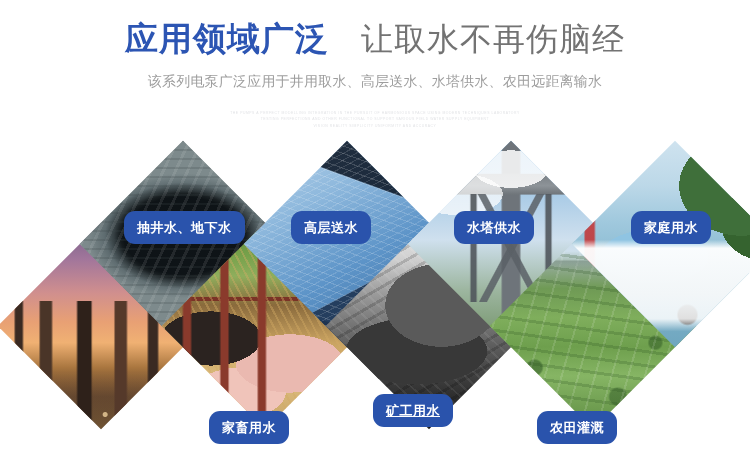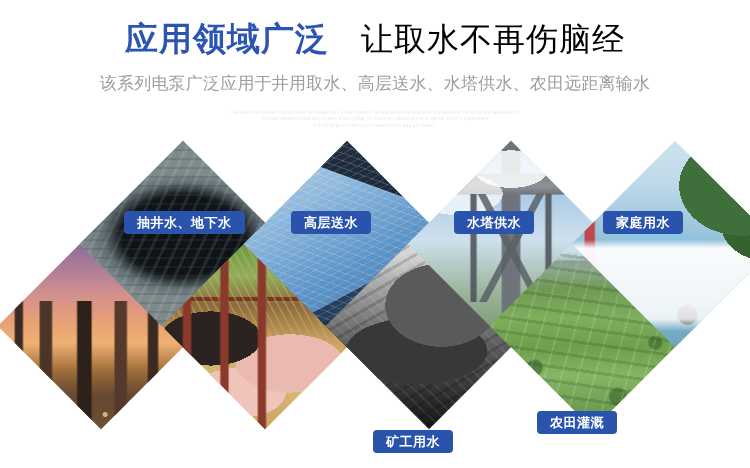--- a/index.html
+++ b/index.html
@@ -16,26 +16,26 @@
   .title-row {
     position: absolute; left: 0; top: 22px; width: 750px;
     display: flex; justify-content: center; align-items: baseline; gap: 32px;
     white-space: nowrap;
   }
   .title-main {
     font-size: 33px; font-weight: bold; color: #2c55b3;
     letter-spacing: 1px; line-height: 1;
   }
   .title-sub {
-    font-size: 32px; font-weight: 300; color: #000000;
+    font-size: 32px; font-weight: 300; color: #737373;
     letter-spacing: 1px; line-height: 1;
   }
   .desc {
     position: absolute; left: 0; top: 71px; width: 750px;
-    font-size: 17px; color: #9d9d9d; line-height: 1.55; letter-spacing: .2px;
+    font-size: 14px; color: #9d9d9d; line-height: 1.55; letter-spacing: .2px;
   }
   .desc div { display: block; }
   .fineprint {
     position: absolute; left: 0; top: 110px; width: 750px;
     font-size: 3.4px; color: #e2e3e6; line-height: 1.85;
     letter-spacing: .55px; text-transform: uppercase;
     font-family: "Liberation Sans", sans-serif;
   }
 
   
@@ -213,25 +213,25 @@
       radial-gradient(circle at 56% 84%, #2b2b2b 0 9px, transparent 11px),
       radial-gradient(circle at 18% 80%, #2b2b2b 0 7px, transparent 9px),
       linear-gradient(to right, transparent 6%, rgba(200,40,40,.8) 7%, rgba(200,40,40,.8) 11%, transparent 12%);
     background-repeat:no-repeat;
   }
 
   
   .badge {
     position: absolute;
     display: flex; align-items: center; justify-content: center;
-    height: 23px; padding: 0 13px;
+    height: 33px; padding: 0 13px;
     background: #2a53ac;
     color: #ffffff;
     font-size: 13px; font-weight: bold;
-    border-radius: 4px;
+    border-radius: 11px;
     letter-spacing: .5px;
     white-space: nowrap;
     z-index: 10;
   }
 </style>
 </head>
 <body>
 
 <div class="page">
 
@@ -286,25 +286,28 @@
 
     <div class="badge" style="left:124px; top:211px;">
       <span>抽井水、地下水</span>
     </div>
     <div class="badge" style="left:454px; top:211px;">
       <span>水塔供水</span>
     </div>
     <div class="badge" style="left:291px; top:211px;">
       <span>高层送水</span>
     </div>
-    <div class="badge" style="left:603px; top:211px;">
+    <div class="badge" style="left:631px; top:211px;">
       <span>家庭用水</span>
     </div>
 
-    <div class="badge" style="left:373px; top:430px;">
+    <div class="badge" style="left:209px; top:411px;">
+      <span>家畜用水</span>
+    </div>
+    <div class="badge" style="left:373px; top:394px;text-decoration:underline;">
       <span>矿工用水</span>
     </div>
     <div class="badge" style="left:537px; top:411px;">
       <span>农田灌溉</span>
     </div>
 
   </div>
 </div>
 
 </body></html>

